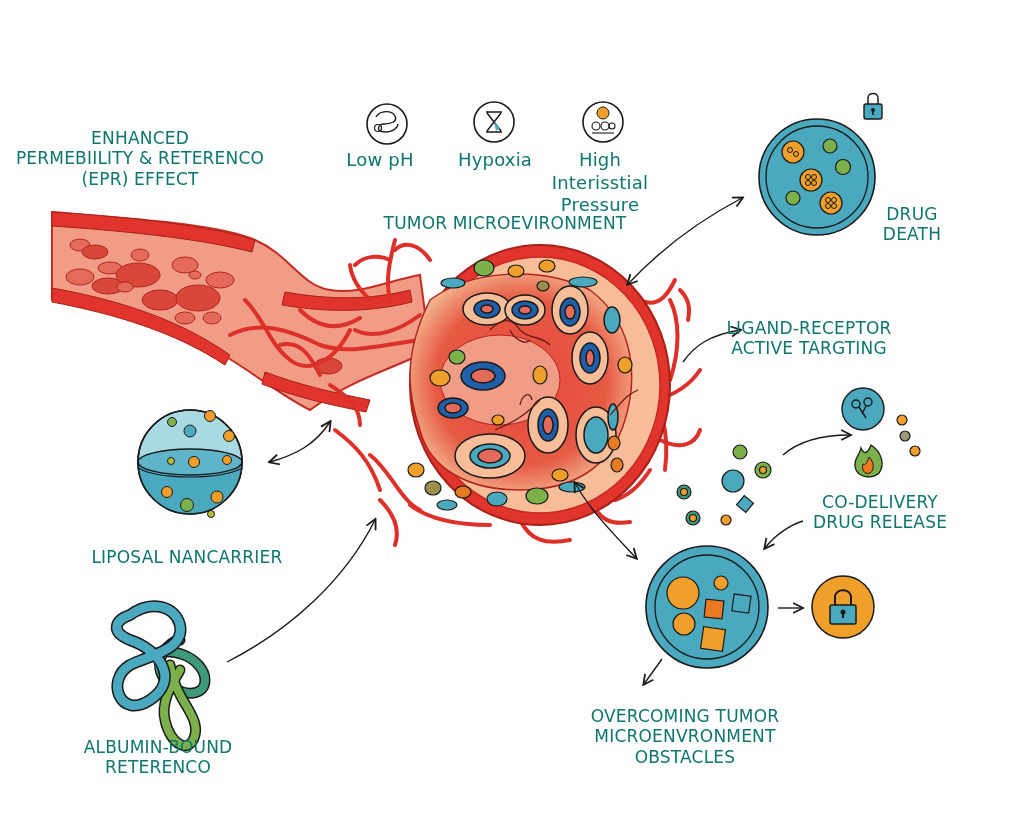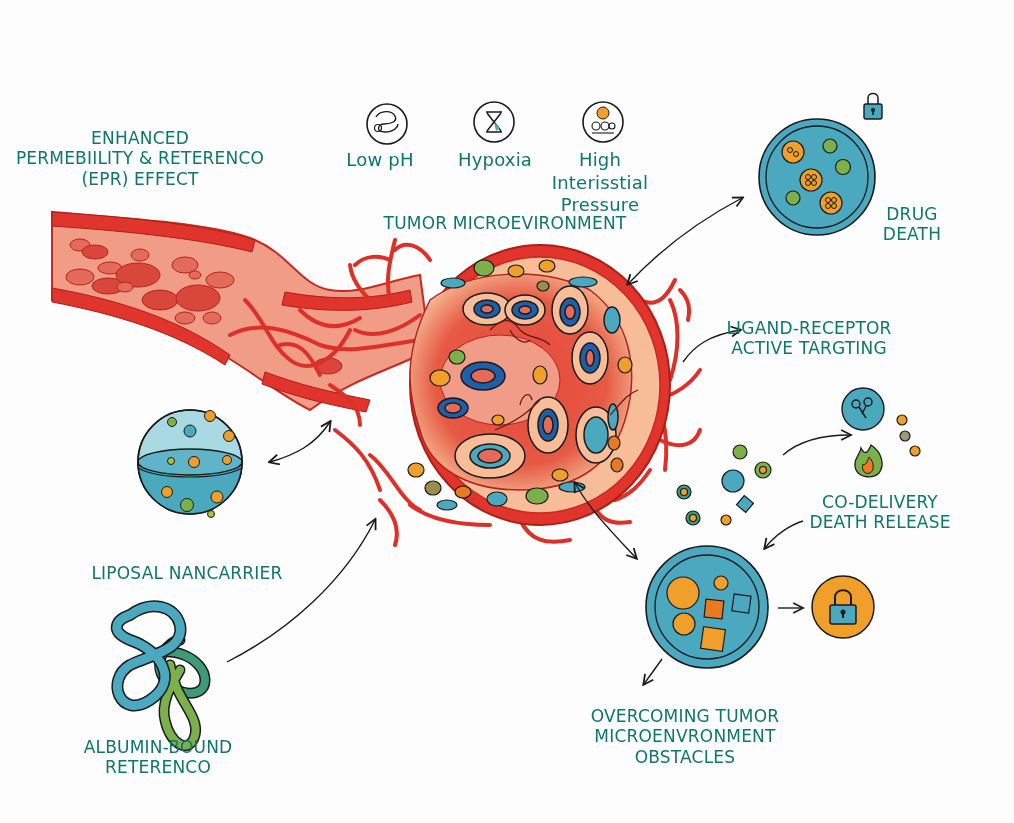--- a/index.html
+++ b/index.html
@@ -17,21 +17,21 @@
   }
   .label.small { font-size: 18px; line-height: 1.25; }
   .lbl-epr { left: 6px; top: 128px; width: 268px; }
   .lbl-tme { left: 360px; top: 213px; width: 290px; }
   .lbl-lowph { left: 345px; top: 149px; width: 70px; }
   .lbl-hypoxia { left: 455px; top: 149px; width: 80px; }
   .lbl-pressure { left: 540px; top: 149px; width: 120px; }
   .lbl-death { left: 872px; top: 204px; width: 80px; }
   .lbl-ligand { left: 709px; top: 318px; width: 200px; }
   .lbl-codelivery { left: 795px; top: 492px; width: 170px; }
-  .lbl-liposome { left: 62px; top: 547px; width: 250px; margin-top: 16px; }
+  .lbl-liposome { left: 62px; top: 547px; width: 250px; }
   .lbl-albumin { left: 68px; top: 737px; width: 180px; }
   .lbl-overcome { left: 545px; top: 706px; width: 280px; }
 </style>
 </head>
 <body>
 
 <svg id="stage" viewBox="0 0 1014 823" xmlns="http://www.w3.org/2000/svg">
   <defs>
     <marker id="arr" viewBox="0 0 10 10" refX="8" refY="5" markerWidth="9" markerHeight="9" orient="auto-start-reverse">
       <path d="M1,1 L9,5 L1,9" fill="none" stroke="#1a1a1a" stroke-width="1.4"></path>
@@ -309,18 +309,18 @@
 <div class="label lbl-tme">TUMOR MICROEVIRONMENT</div>
 <div class="label small lbl-lowph">Low pH</div>
 <div class="label small lbl-hypoxia">Hypoxia</div>
 <div class="label small lbl-pressure">High Interisstial
 Pressure</div>
 <div class="label lbl-death">DRUG
 DEATH</div>
 <div class="label lbl-ligand">LIGAND-RECEPTOR
 ACTIVE TARGTING</div>
 <div class="label lbl-codelivery">CO-DELIVERY
-DEATH RELEASE</div>
+DRUG RELEASE</div>
 <div class="label lbl-liposome">LIPOSAL NANCARRIER</div>
 <div class="label lbl-albumin">ALBUMIN-BOUND
 RETERENCO</div>
 <div class="label lbl-overcome">OVERCOMING TUMOR
 MICROENVRONMENT OBSTACLES</div>
 
 </body></html>

